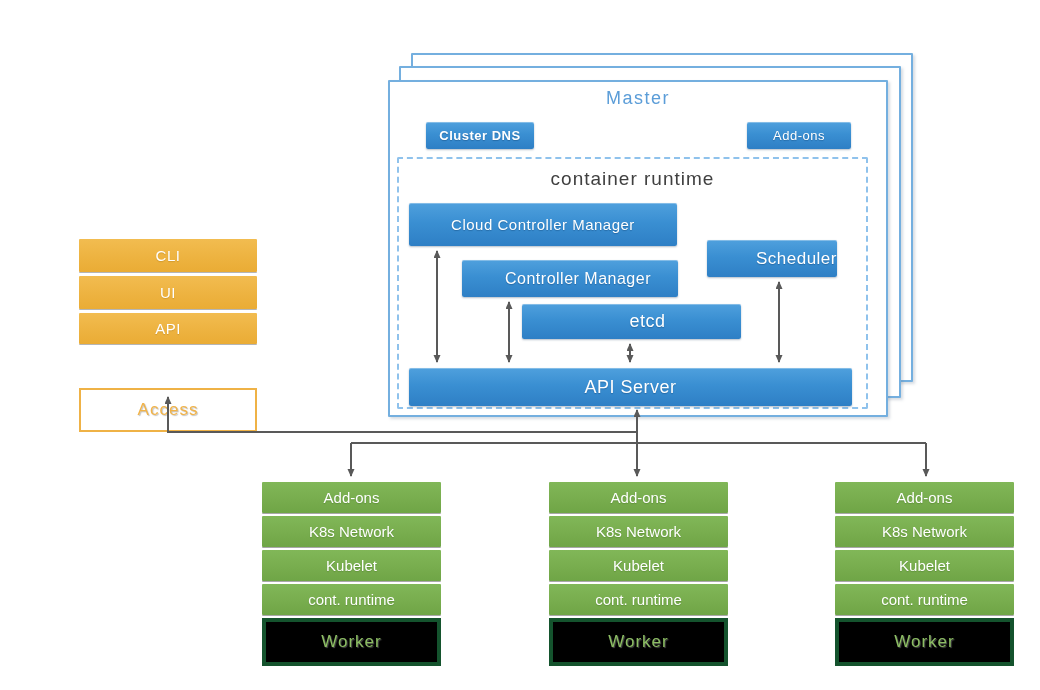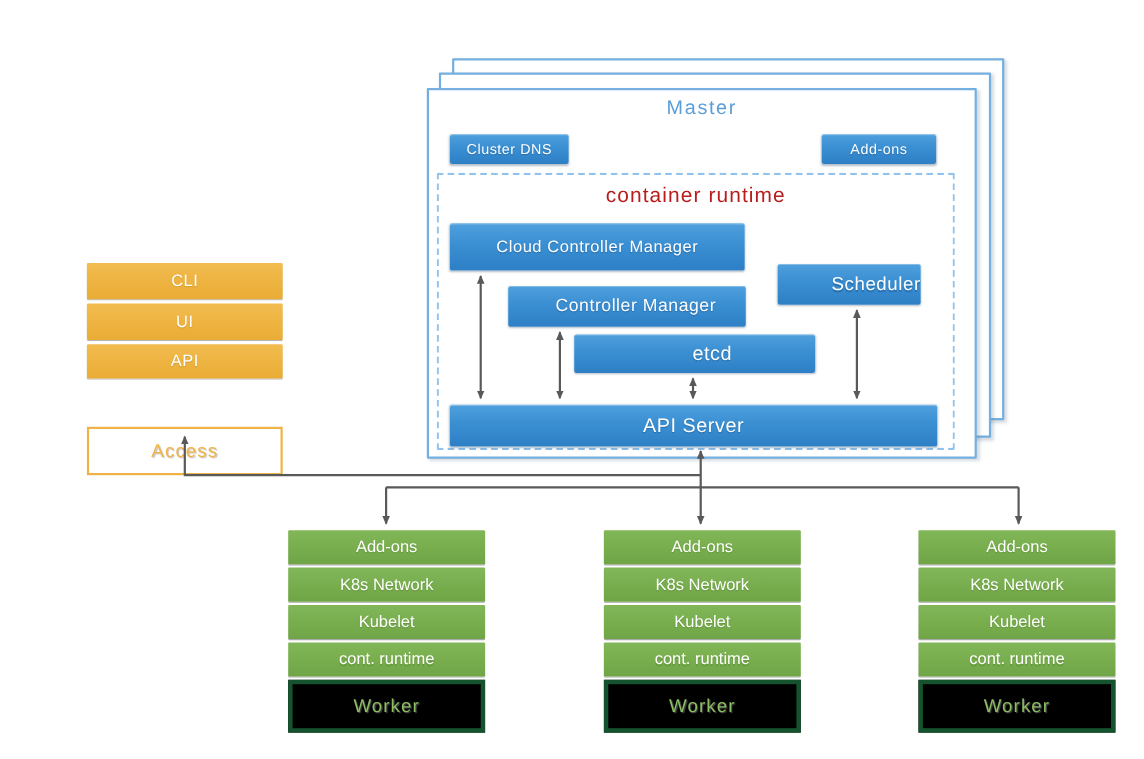--- a/index.html
+++ b/index.html
@@ -10,21 +10,21 @@
   .abs{position:absolute;box-sizing:border-box;}
   
   .page{
     background:#ffffff;border:2px solid #74AFDF;border-radius:1px;
     box-shadow:2px 2px 3px rgba(110,130,150,.28);
   }
   .master-title{
     color:#5B9DD8;font-size:18px;letter-spacing:1.5px;text-align:center;
   }
   .dashedbox{border:2px dashed #8FC2EC;border-radius:2px;background:transparent;}
-  .cr-title{color:#b91c1c;font-size:19px;letter-spacing:1px;text-align:center;}
+  .cr-title{color:#404040;font-size:19px;letter-spacing:1px;text-align:center;}
   
   .blue{
     background:linear-gradient(180deg,#4FA0DD 0%,#3A8FD2 45%,#2E7FC5 100%);
     border-radius:2px;color:#ffffff;display:flex;align-items:center;justify-content:center;
     box-shadow:0 1px 2px rgba(40,70,100,.35), inset 0 1px 0 rgba(255,255,255,.30);
     text-shadow:0 1px 1px rgba(0,40,80,.30);letter-spacing:.5px;
   }
   
   .orange{
     background:linear-gradient(180deg,#F2BC50 0%,#EDB23F 60%,#EAAC35 100%);
@@ -55,21 +55,21 @@
 <body>
 
 <div class="canvas">
 
   <div class="abs page" style="left:411px;top:53px;width:502px;height:329px;z-index:1;"></div>
   <div class="abs page" style="left:399px;top:66px;width:502px;height:332px;z-index:2;"></div>
   <div class="abs page" style="left:388px;top:80px;width:500px;height:337px;z-index:3;"></div>
 
   <div class="abs master-title" style="left:388px;top:88px;width:500px;z-index:4;">Master</div>
 
-  <div class="abs blue" style="left:409px;top:122px;width:108px;height:27px;font-size:13px;z-index:4;">
+  <div class="abs blue" style="left:426px;top:122px;width:108px;height:27px;font-size:13px;z-index:4;font-weight:bold;">
     <span>Cluster DNS</span>
   </div>
 
   <div class="abs blue" style="left:747px;top:122px;width:104px;height:27px;font-size:13px;z-index:4;">
     <span>Add-ons</span>
   </div>
 
   <div class="abs dashedbox" style="left:397px;top:157px;width:471px;height:252px;z-index:4;"></div>
 
   <div class="abs cr-title" style="left:397px;top:168px;width:471px;z-index:5;">container runtime</div>

